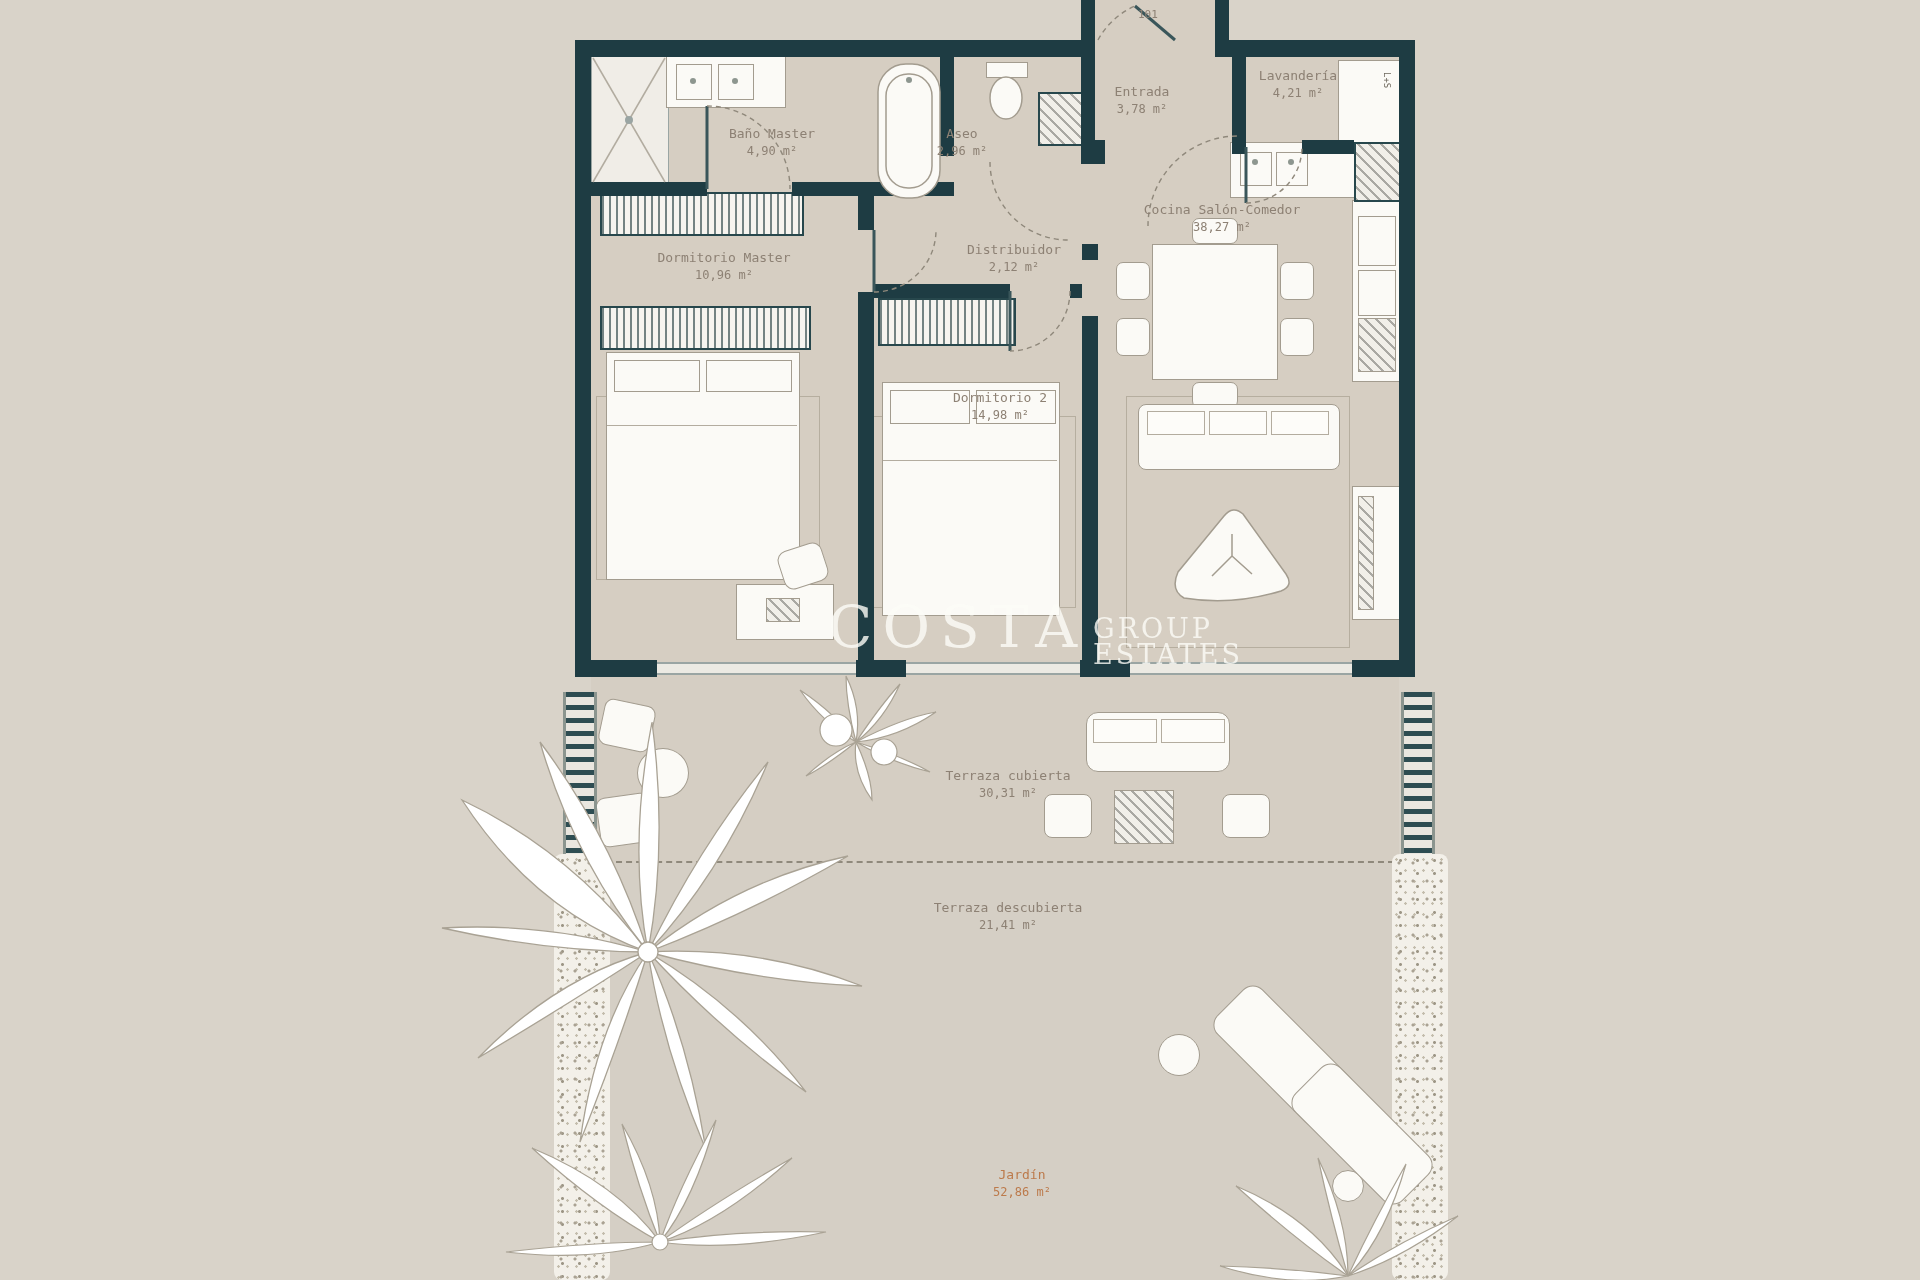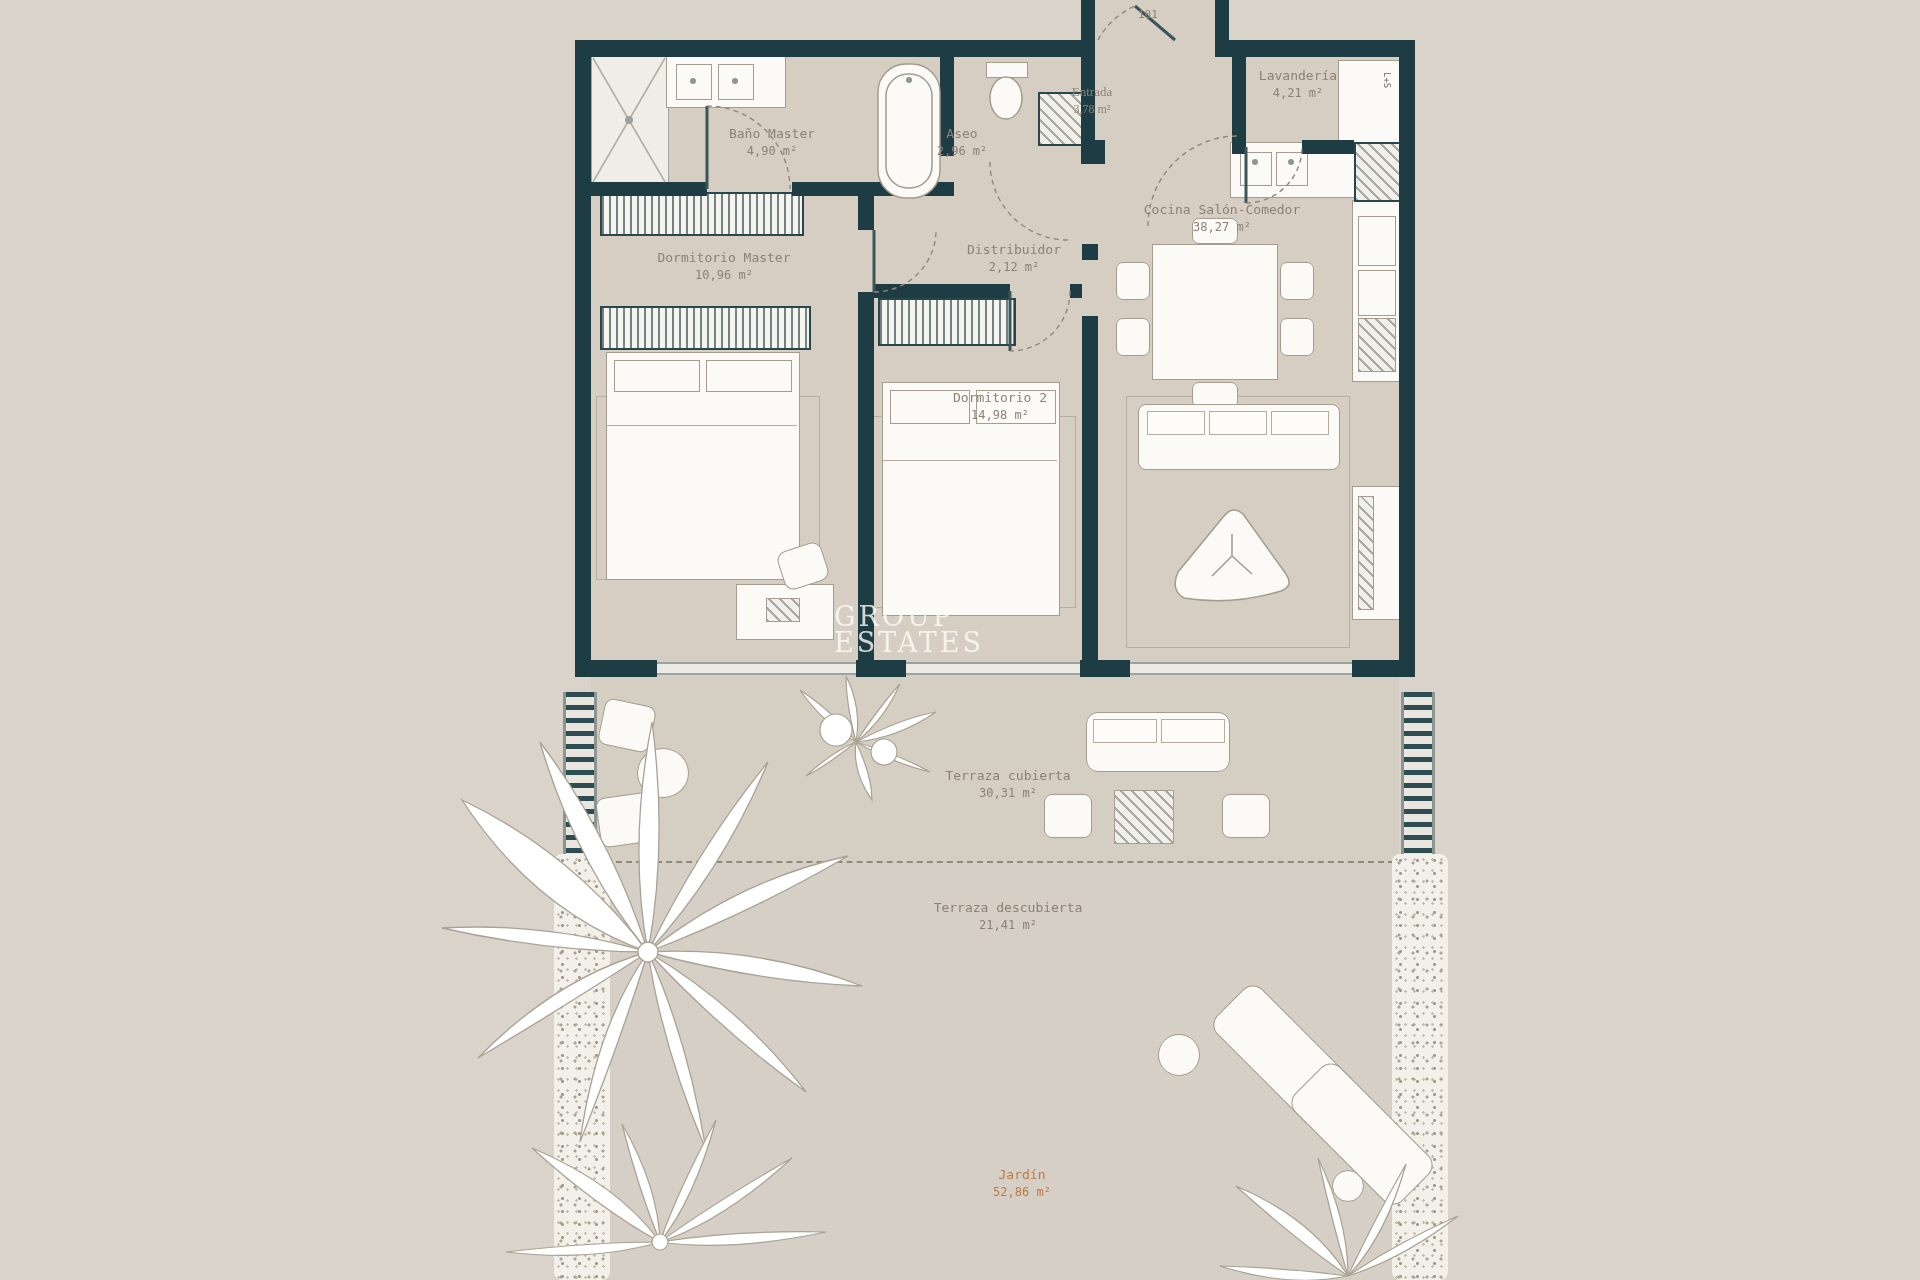--- a/index.html
+++ b/index.html
@@ -27,21 +27,21 @@
          background-size:14px 18px,9px 11px,17px 13px;}
   .lbl{position:absolute;transform:translate(-50%,-50%);text-align:center;color:#8d8174;
        font-size:13px;line-height:1.35;white-space:nowrap;z-index:10;}
   .lbl .area{font-size:12px;}
   .lbl.orange{color:#bc7a4b;}
   .doornum{position:absolute;font-size:11px;color:#8d8174;z-index:10;}
   .vtext{position:absolute;writing-mode:vertical-rl;font-size:9px;color:#6d675c;z-index:6;}
   .watermark{position:absolute;left:828px;top:598px;display:flex;align-items:flex-start;z-index:12;
              font-family:"DejaVu Serif", serif;color:rgba(253,252,248,.8);pointer-events:none;}
   .wm-main{font-size:58px;letter-spacing:10px;line-height:1;}
-  .wm-sub{display:flex;flex-direction:column;margin-left:6px;margin-top:6px;font-size:27px;
+  .wm-sub{display:flex;flex-direction:column;margin-left:6px;margin-top:18px;font-size:27px;
           letter-spacing:3px;line-height:.95;}
   .sep-dash{border-top:2px dashed #8f897c;z-index:3;}
   .round{border-radius:50%;}
   svg.linework{position:absolute;left:0;top:0;z-index:8;pointer-events:none;}
   .cushion{position:absolute;top:6px;height:22px;border:1px solid #b3ac9f;background:#fdfcf9;}
 </style>
 </head>
 <body>
 
 <div id="canvas">
@@ -251,21 +251,21 @@
     <div class="area">4,90 m²</div>
   </div>
   <div class="lbl" style="left:724px;top:266px;">
     <div class="name">Dormitorio Master</div>
     <div class="area">10,96 m²</div>
   </div>
   <div class="lbl" style="left:962px;top:142px;">
     <div class="name">Aseo</div>
     <div class="area">2,96 m²</div>
   </div>
-  <div class="lbl" style="left:1092px;top:100px;font-family:Liberation Serif, serif;">
+  <div class="lbl" style="left:1142px;top:100px;">
     <div class="name">Entrada</div>
     <div class="area">3,78 m²</div>
   </div>
   <div class="lbl" style="left:1298px;top:84px;">
     <div class="name">Lavandería</div>
     <div class="area">4,21 m²</div>
   </div>
   <div class="lbl" style="left:1222px;top:218px;text-align:center;">
     <div class="name">Cocina Salón-Comedor</div>
     <div class="area">38,27 m²</div>
@@ -287,19 +287,20 @@
     <div class="area">21,41 m²</div>
   </div>
   <div class="lbl orange" style="left:1022px;top:1183px;">
     <div class="name">Jardín</div>
     <div class="area">52,86 m²</div>
   </div>
 
   <div class="doornum" style="left:1138px;top:8px;">101</div>
 
   <div class="watermark">
+    <span class="wm-main">COSTA</span>
     <span class="wm-sub">
       <span>GROUP</span>
       <span>ESTATES</span>
     </span>
   </div>
 
 </div>
 
 </body></html>

